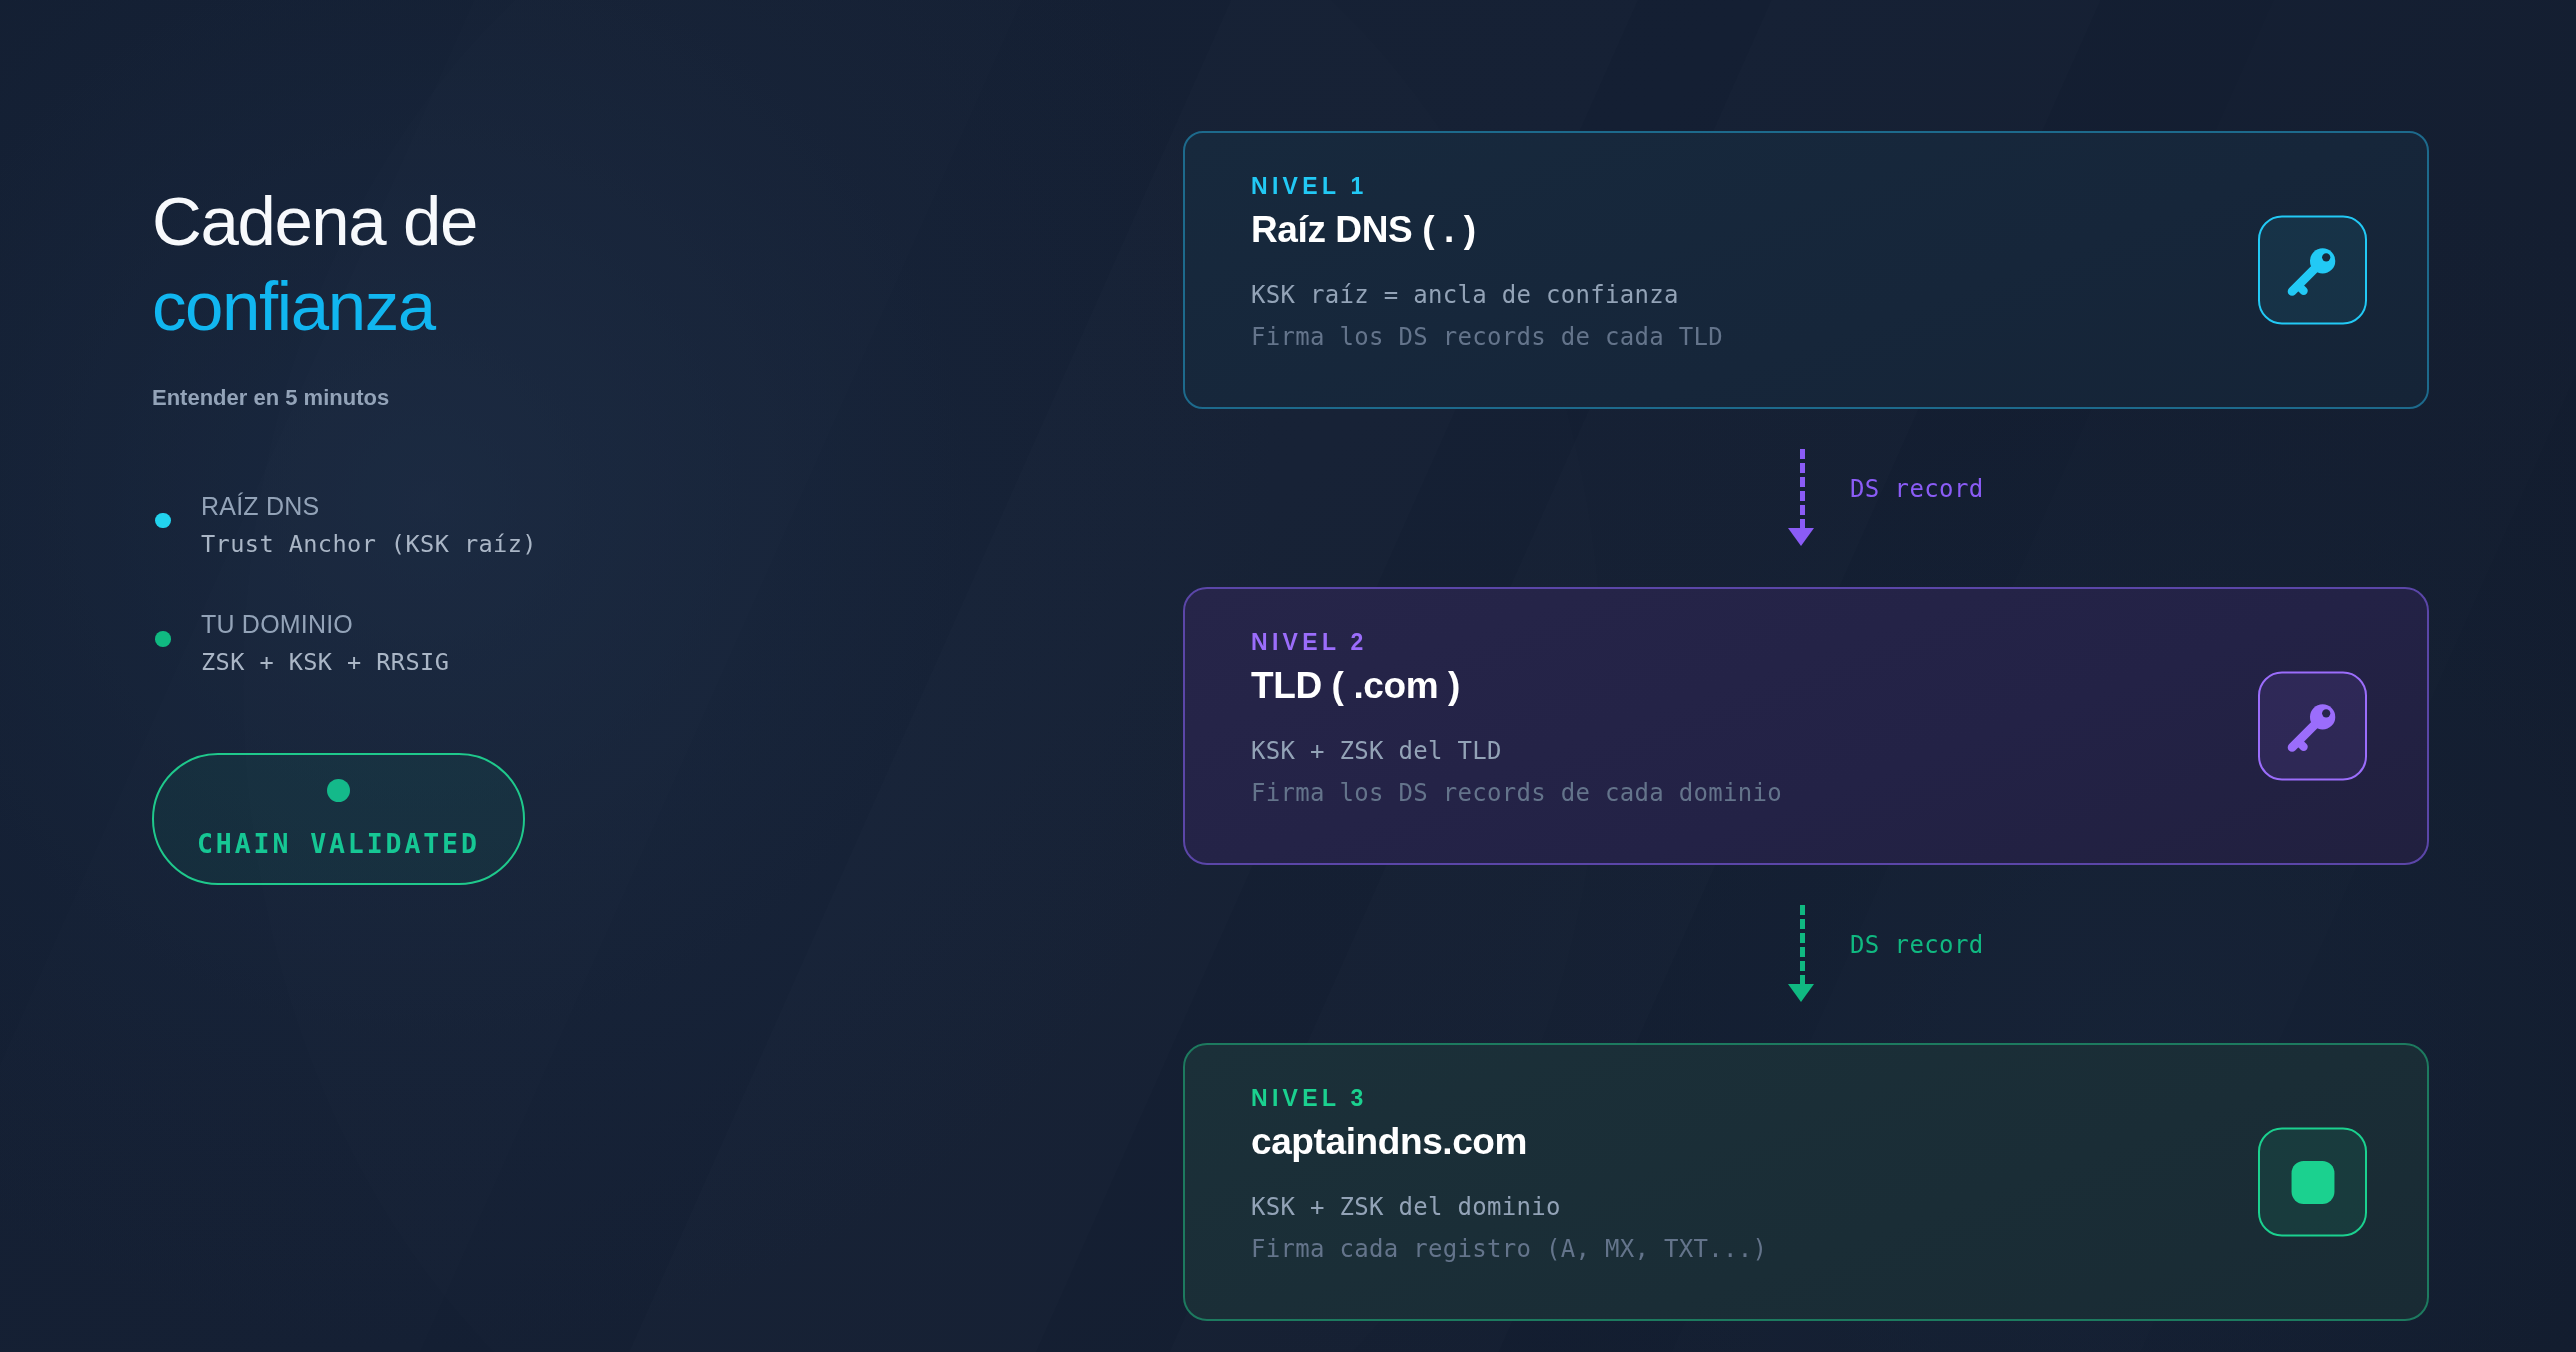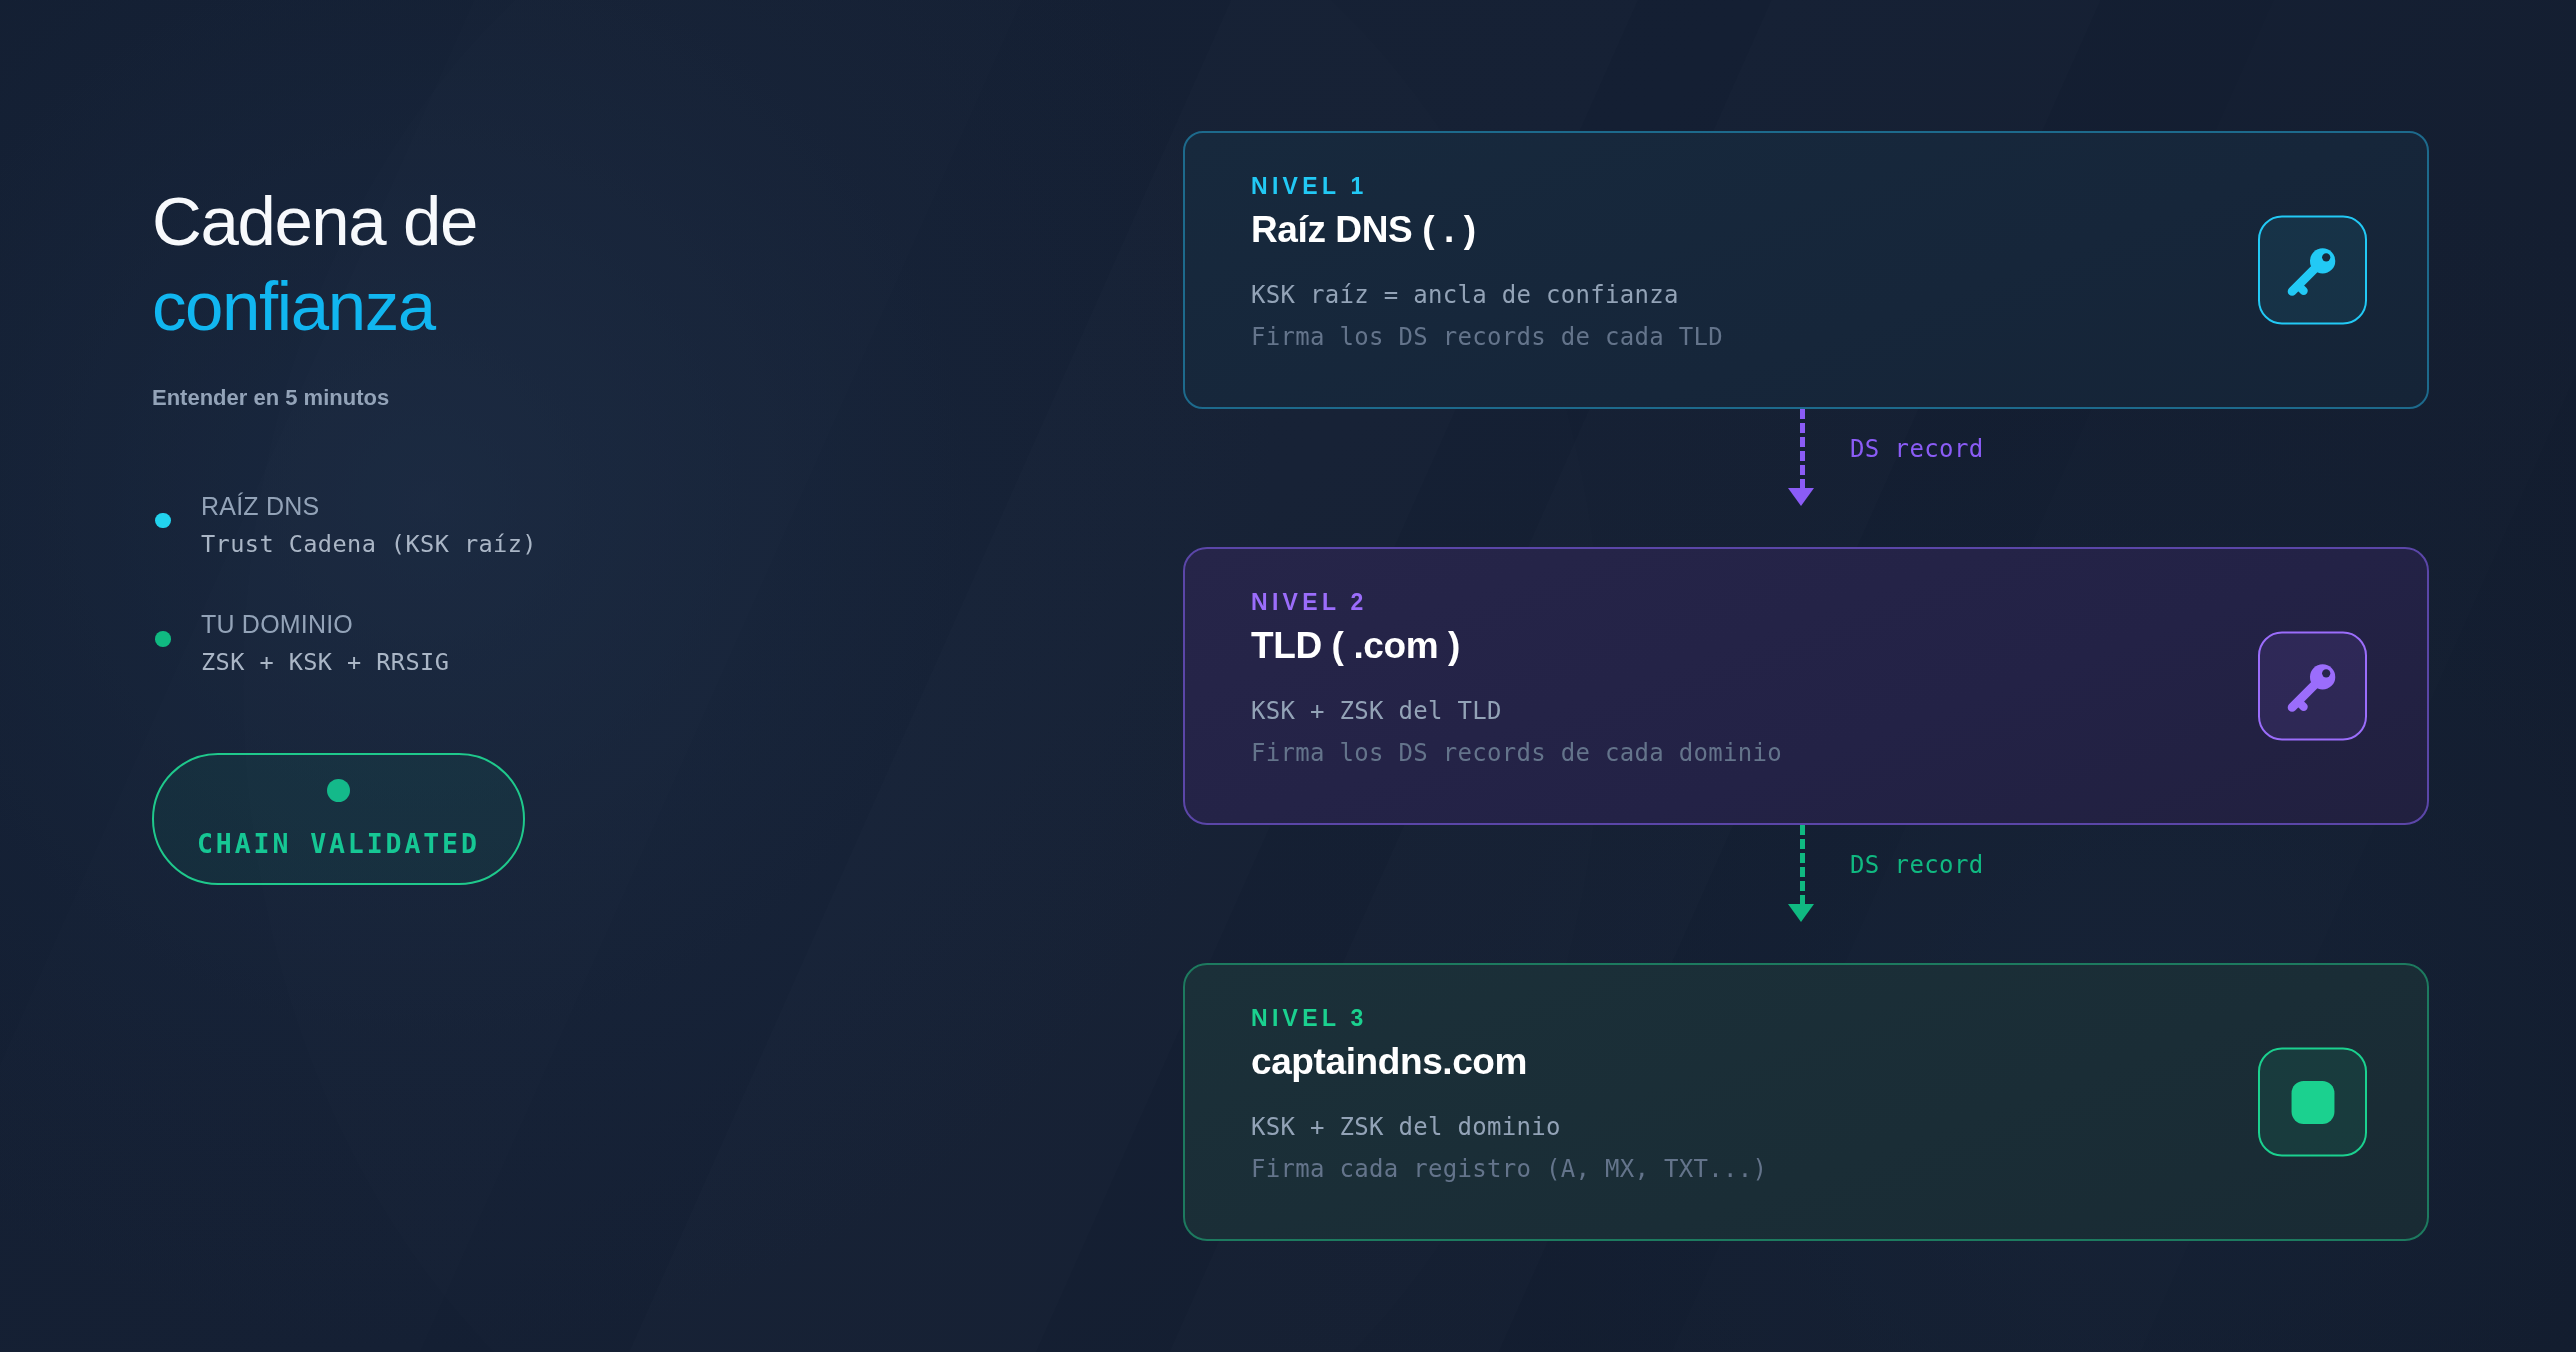--- a/index.html
+++ b/index.html
@@ -243,20 +243,21 @@
   .lvl1 .card-chip { border-color: #22c9f5; background: rgba(34,201,245,0.08); }
   .lvl2 .card-chip { border-color: #9b6dfb; background: rgba(155,109,251,0.10); }
   .lvl3 .card-chip { border-color: #1bd18f; background: rgba(27,209,143,0.09); }
 
   .card-chip svg { width: 66px; height: 66px; display: block; }
 
   
   .connector {
     position: relative;
     height: 138px;
+    margin-top: 40px;
   }
   .connector .conn-line {
     position: absolute;
     left: 617px;
     top: 0;
     width: 0;
     height: 80px;
     border-left: 5px dashed;
   }
   .connector .conn-arrow {
@@ -305,21 +306,21 @@
     </h1>
 
     <div class="subhead">Entender en 5 minutos</div>
 
     
     <div id="legend">
 
       <div class="legend-row">
         <span class="legend-dot c-cyan"></span>
         <div class="legend-title">RAÍZ DNS</div>
-        <div class="legend-sub">Trust Cadena (KSK raíz)</div>
+        <div class="legend-sub">Trust Anchor (KSK raíz)</div>
       </div>
 
 
       <div class="legend-row">
         <span class="legend-dot c-green"></span>
         <div class="legend-title">TU DOMINIO</div>
         <div class="legend-sub">ZSK + KSK + RRSIG</div>
       </div>
 
     </div>

